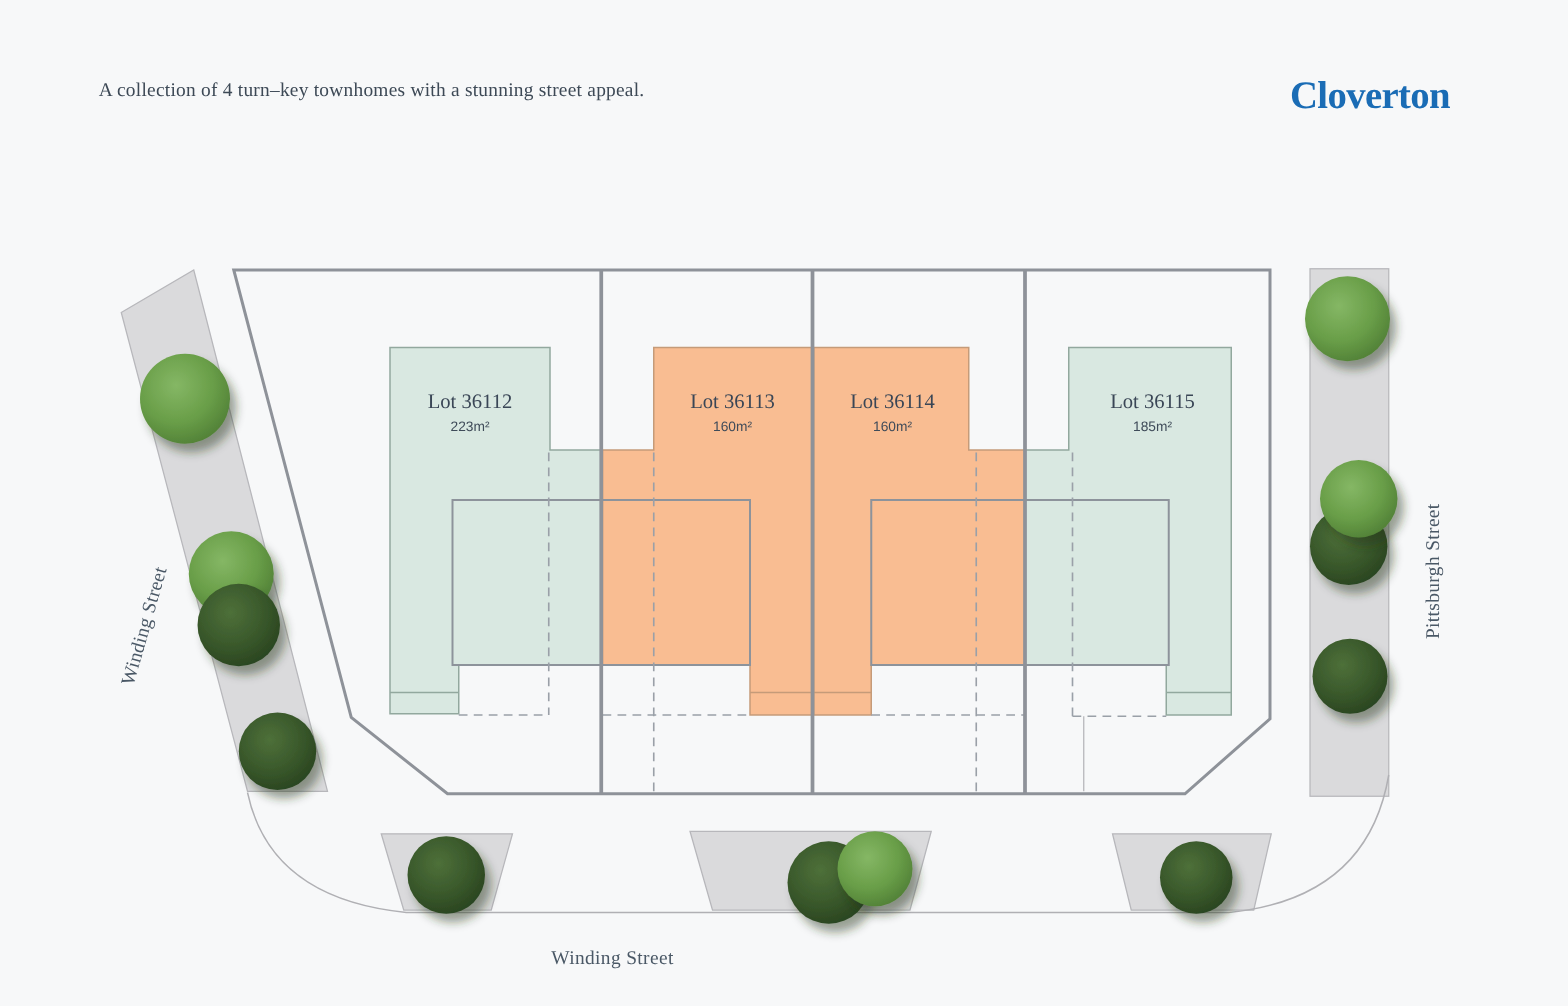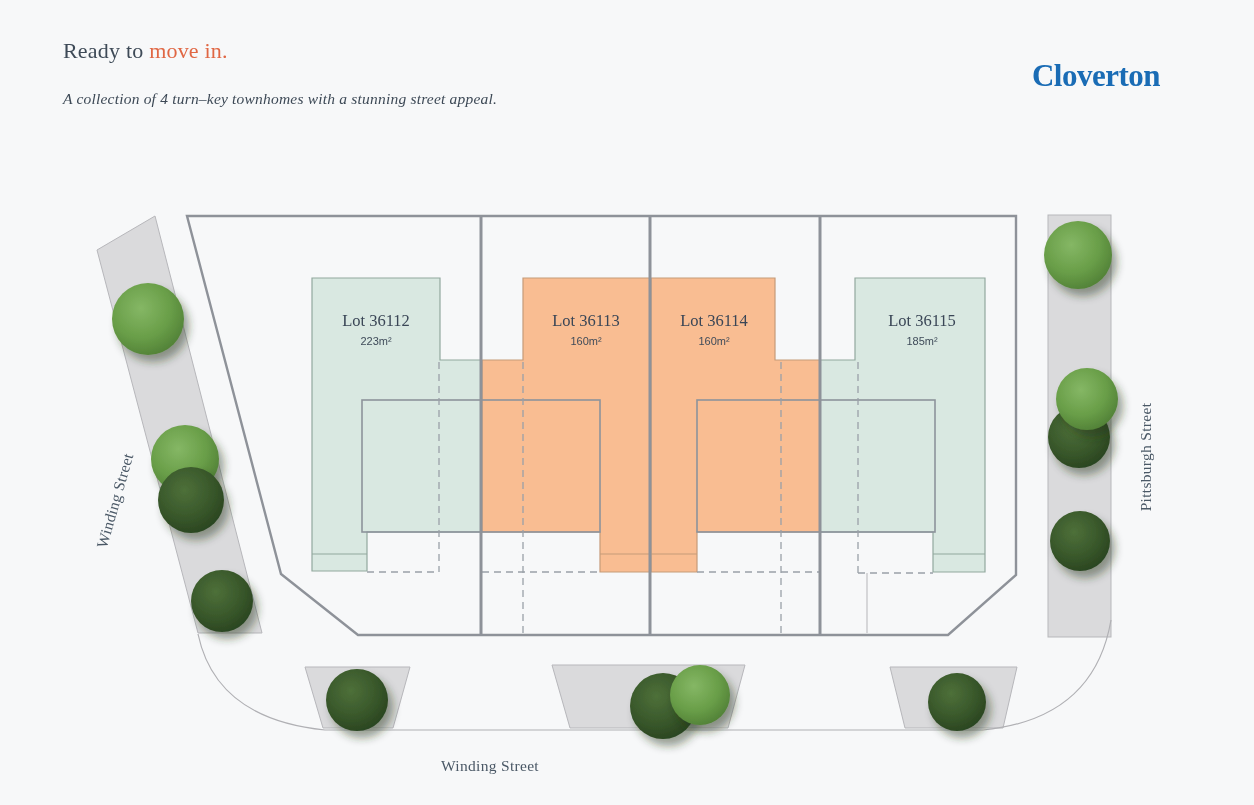--- a/index.html
+++ b/index.html
@@ -10,21 +10,21 @@
     position:relative;
     overflow:hidden;
   }
   .header{position:absolute;left:63px;top:38px;}
   .title{
     font-size:22px;line-height:1.2;color:#3e4a57;
     font-weight:500;letter-spacing:.2px;margin:0;
   }
   .title .accent{color:#e06744;}
   .subtitle{
-    margin:26px 0 0 0;font-size:15.5px;color:#3d4956;letter-spacing:.2px;font-style:italic;
+    margin:26px 0 0 16px;font-size:15.5px;color:#3d4956;letter-spacing:.2px;
   }
   .brand{
     position:absolute;top:58px;right:94px;
     font-family:Liberation Serif, serif;
     font-weight:700;font-size:31px;color:#1a6cb5;letter-spacing:-.5px;
   }
   .plan-svg{position:absolute;left:0;top:0;}
   .verge{fill:#dadadc;stroke:#b7b7bb;stroke-width:1;}
   .curb{fill:none;stroke:#b0b0b4;stroke-width:1.2;}
   .boundary{fill:none;stroke:#8e9299;stroke-width:2.4;stroke-linejoin:miter;}
@@ -38,21 +38,20 @@
   .dashed{fill:none;stroke:#9aa0a8;stroke-width:1.3;stroke-dasharray:7 5;}
   .thinline{stroke:#b5b5b9;stroke-width:1;}
   .lot-name{font-family:"Liberation Serif",serif;font-size:16.5px;fill:#3a4656;text-anchor:middle;}
   .lot-area{font-family:"Liberation Sans",sans-serif;font-size:11px;fill:#3f4b59;text-anchor:middle;}
   .street-label{font-family:"Liberation Serif",serif;font-size:15.5px;fill:#4a5866;text-anchor:middle;letter-spacing:.3px;}
 </style>
 </head>
 <body>
 
 <div class="header">
-  <h1 class="title"><span>Ready to </span><span class="accent">move in.</span></h1>
   <p class="subtitle">A collection of 4 turn–key townhomes with a stunning street appeal.</p>
 </div>
 <div class="brand">Cloverton</div>
 
 <svg class="plan-svg" width="1254" height="805" viewBox="0 0 1254 805">
   <defs>
     <radialGradient id="gL" cx="40%" cy="35%" r="75%">
       <stop offset="0%" stop-color="#85b765"></stop>
       <stop offset="55%" stop-color="#699e48"></stop>
       <stop offset="100%" stop-color="#4c7a33"></stop>

